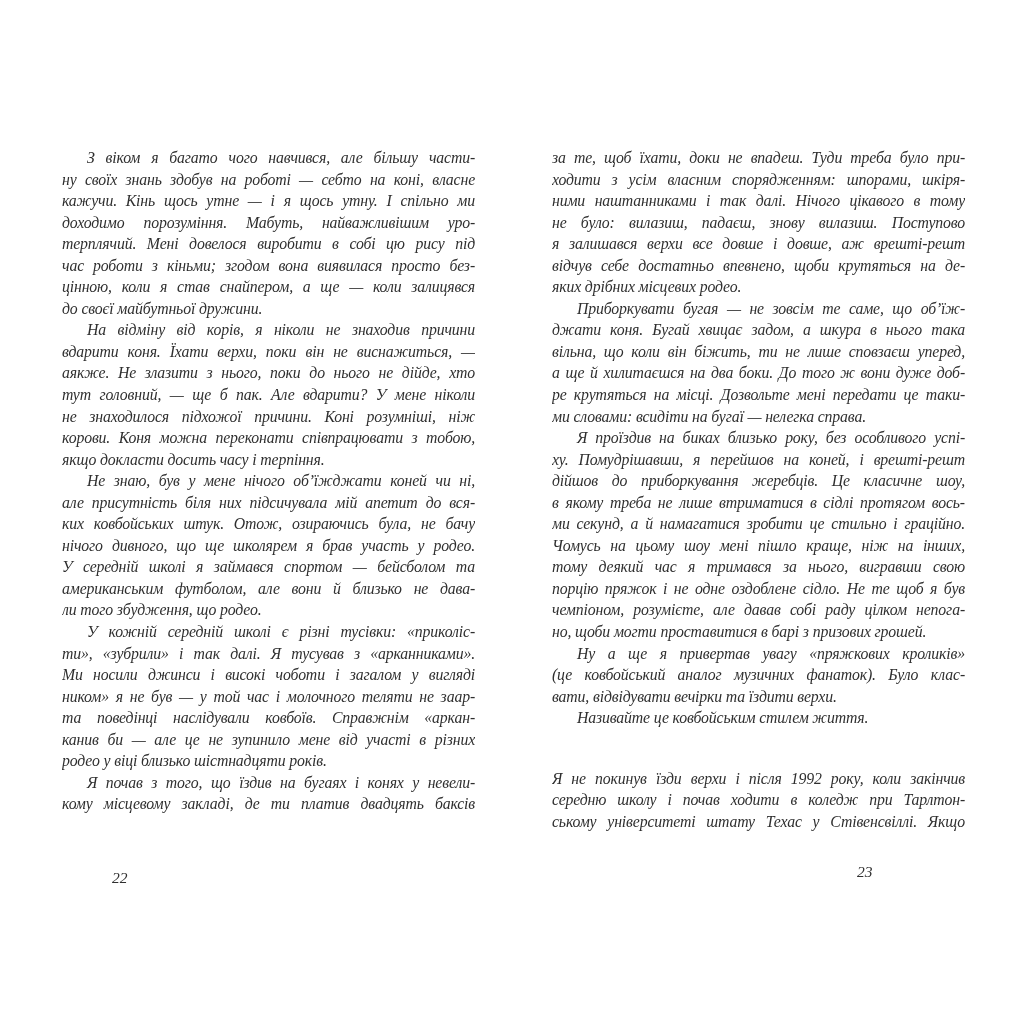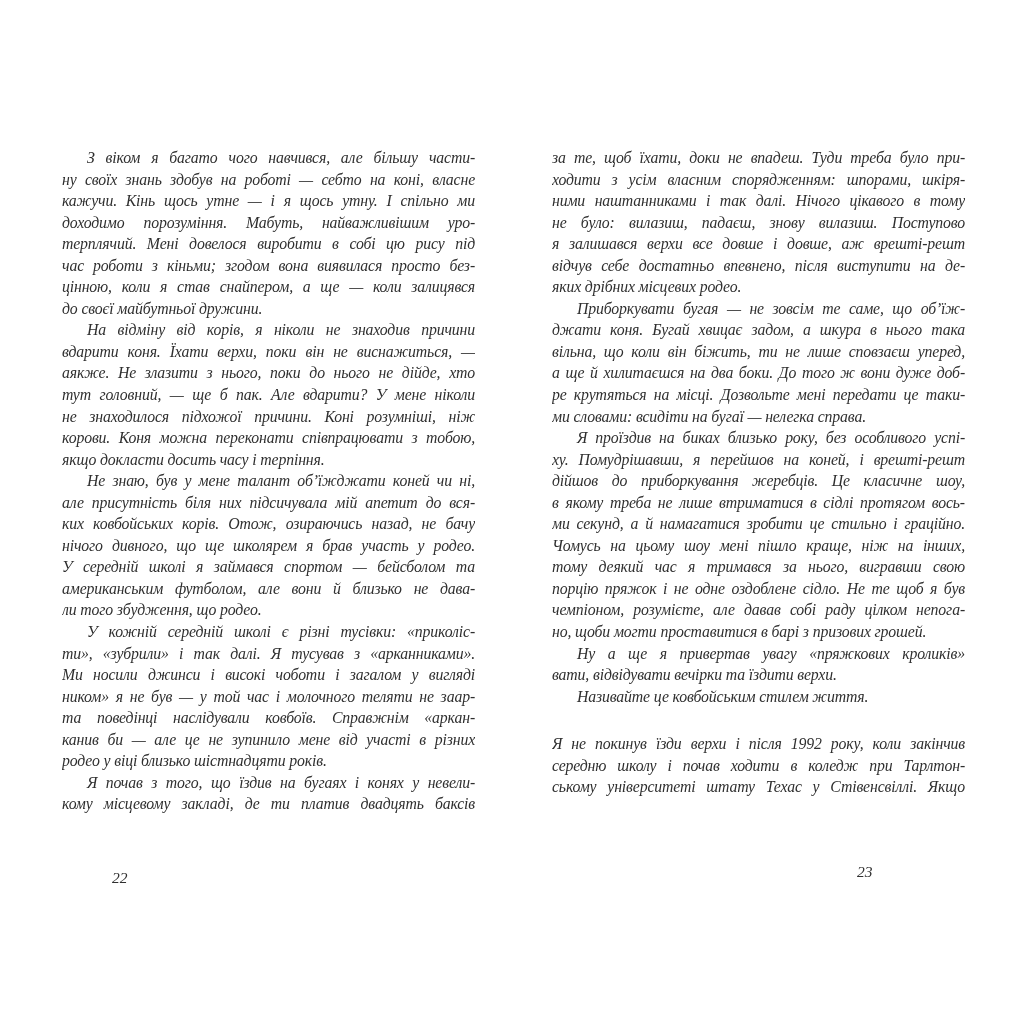--- a/index.html
+++ b/index.html
@@ -8,21 +8,21 @@
     background: var(--bg, #ffffff);
     position: relative;
     font-family: "Liberation Serif", "DejaVu Serif", serif;
     overflow: hidden;
   }
   .spread { position: absolute; inset: 0; font-style: italic; }
   .column { position: absolute; top: 147px; width: 413px; }
   .column.left  { left: 62px; }
   .column.right { left: 552px; }
   .para { margin: 0; }
-  .para.spaced { margin-top: 26px; }
+  .para.spaced { margin-top: 39px; }
   .tl {
     height: 21.55px;
     line-height: 21.55px;
     font-size: 15.8px;
     letter-spacing: -0.15px;
     color: var(--ink, #2f2f2f);
     text-align: justify;
     text-align-last: justify;
     overflow: hidden;
     white-space: normal;
@@ -55,23 +55,23 @@
       <div class="para">
         <div class="tl ind">На відміну від корів, я ніколи не знаходив причини</div>
         <div class="tl">вдарити коня. Їхати верхи, поки він не виснажиться, —</div>
         <div class="tl">аякже. Не злазити з нього, поки до нього не дійде, хто</div>
         <div class="tl">тут головний, — ще б пак. Але вдарити? У мене ніколи</div>
         <div class="tl">не знаходилося підхожої причини. Коні розумніші, ніж</div>
         <div class="tl">корови. Коня можна переконати співпрацювати з тобою,</div>
         <div class="tl last">якщо докласти досить часу і терпіння.</div>
       </div>
       <div class="para">
-        <div class="tl ind">Не знаю, був у мене талант об’їжджати коней чи ні,</div>
+        <div class="tl ind">Не знаю, був у мене нічого об’їжджати коней чи ні,</div>
         <div class="tl">але присутність біля них підсичувала мій апетит до вся-</div>
-        <div class="tl">ких ковбойських корів. Отож, озираючись назад, не бачу</div>
+        <div class="tl">ких ковбойських штук. Отож, озираючись була, не бачу</div>
         <div class="tl">нічого дивного, що ще школярем я брав участь у родео.</div>
         <div class="tl">У середній школі я займався спортом — бейсболом та</div>
         <div class="tl">американським футболом, але вони й близько не дава-</div>
         <div class="tl last">ли того збудження, що родео.</div>
       </div>
       <div class="para">
         <div class="tl ind">У кожній середній школі є різні тусівки: «приколіс-</div>
         <div class="tl">ти», «зубрили» і так далі. Я тусував з «арканниками».</div>
         <div class="tl">Ми носили джинси і високі чоботи і загалом у вигляді</div>
         <div class="tl">ником» я не був — у той час і молочного теляти не заар-</div>
@@ -84,21 +84,21 @@
         <div class="tl">кому місцевому закладі, де ти платив двадцять баксів</div>
       </div>
     </div>
   <div class="column right">
       <div class="para">
         <div class="tl">за те, щоб їхати, доки не впадеш. Туди треба було при-</div>
         <div class="tl">ходити з усім власним спорядженням: шпорами, шкіря-</div>
         <div class="tl">ними наштанниками і так далі. Нічого цікавого в тому</div>
         <div class="tl">не було: вилазиш, падаєш, знову вилазиш. Поступово</div>
         <div class="tl">я залишався верхи все довше і довше, аж врешті-решт</div>
-        <div class="tl">відчув себе достатньо впевнено, після виступити на де-</div>
+        <div class="tl">відчув себе достатньо впевнено, щоби крутяться на де-</div>
         <div class="tl last">яких дрібних місцевих родео.</div>
       </div>
       <div class="para">
         <div class="tl ind">Приборкувати бугая — не зовсім те саме, що об’їж-</div>
         <div class="tl">джати коня. Бугай хвицає задом, а шкура в нього така</div>
         <div class="tl">вільна, що коли він біжить, ти не лише сповзаєш уперед,</div>
         <div class="tl">а ще й хилитаєшся на два боки. До того ж вони дуже доб-</div>
         <div class="tl">ре крутяться на місці. Дозвольте мені передати це таки-</div>
         <div class="tl last">ми словами: всидіти на бугаї — нелегка справа.</div>
       </div>
@@ -109,20 +109,21 @@
         <div class="tl">в якому треба не лише втриматися в сідлі протягом вось-</div>
         <div class="tl">ми секунд, а й намагатися зробити це стильно і граційно.</div>
         <div class="tl">Чомусь на цьому шоу мені пішло краще, ніж на інших,</div>
         <div class="tl">тому деякий час я тримався за нього, вигравши свою</div>
         <div class="tl">порцію пряжок і не одне оздоблене сідло. Не те щоб я був</div>
         <div class="tl">чемпіоном, розумієте, але давав собі раду цілком непога-</div>
         <div class="tl last">но, щоби могти проставитися в барі з призових грошей.</div>
       </div>
       <div class="para">
         <div class="tl ind">Ну а ще я привертав увагу «пряжкових кроликів»</div>
+        <div class="tl">(це ковбойський аналог музичних фанаток). Було клас-</div>
         <div class="tl last">вати, відвідувати вечірки та їздити верхи.</div>
       </div>
       <div class="para">
         <div class="tl last ind">Називайте це ковбойським стилем життя.</div>
       </div>
       <div class="para spaced">
         <div class="tl">Я не покинув їзди верхи і після 1992 року, коли закінчив</div>
         <div class="tl">середню школу і почав ходити в коледж при Тарлтон-</div>
         <div class="tl">ському університеті штату Техас у Стівенсвіллі. Якщо</div>
       </div>

